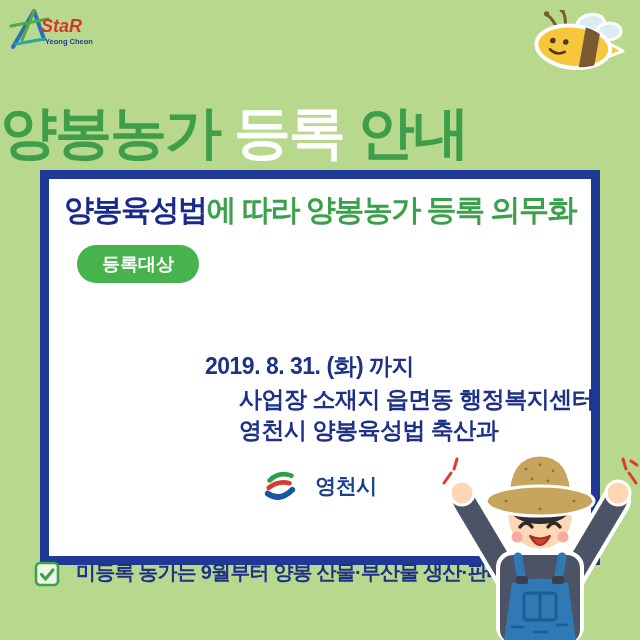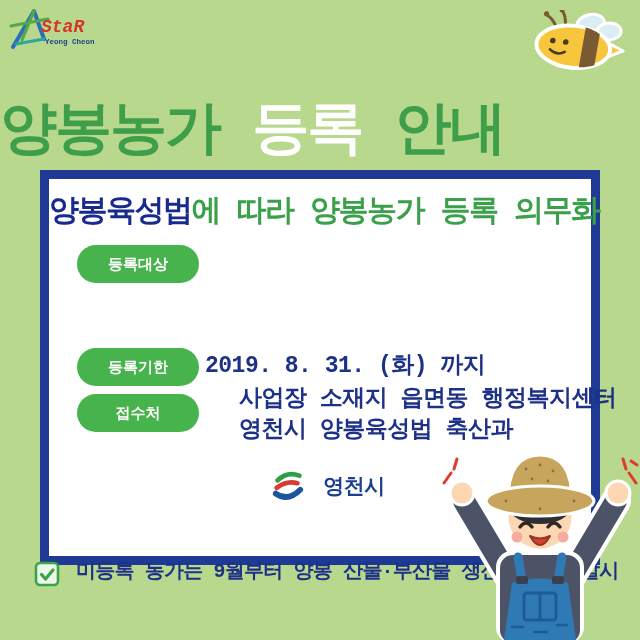--- a/index.html
+++ b/index.html
@@ -1,20 +1,20 @@
 <!DOCTYPE html>
 <html><head>
 <meta charset="utf-8">
 <style>
   * { margin:0; padding:0; box-sizing:border-box; }
   html,body { width:640px; height:640px; }
   body { font-family:"Liberation Sans","DejaVu Sans",sans-serif; }
   .stage {
     position:relative; width:640px; height:640px;
-    background:#b8d88e; overflow:hidden;font-family:Liberation Mono, monospace;
+    background:#b8d88e; overflow:hidden;
   }
   
   .star-logo { position:absolute; left:8px; top:6px; width:96px; height:46px; }
   
   .bee { position:absolute; left:526px; top:10px; width:102px; height:60px; }
   
   .title {
     position:absolute; left:0; top:62px; width:508px;
     text-align:left; font-size:57px; font-weight:900;
     letter-spacing:-2px; line-height:80px; color:#3e9e49;
@@ -29,35 +29,35 @@
   }
   .box-heading {
     position:absolute; left:0; top:11px; width:100%;
     text-align:center; font-size:30px; font-weight:900;
     letter-spacing:-1.5px; white-space:nowrap; color:#3aa04a;
   }
   .box-heading .hl { color:#182a8c; }
   .badge {
     position:absolute; left:28px; width:122px; height:38px;
     background:#47b34c; border-radius:20px; color:#ffffff;
-    font-size:15px; font-weight:900; letter-spacing:0px;
+    font-size:18px; font-weight:900; letter-spacing:0px;
     display:flex; align-items:center; justify-content:center;
     box-shadow:0 0 0 3px #ffffff; white-space:nowrap;
   }
   .row-text {
     position:absolute; left:156px; color:#1d3187;
     font-size:23px; font-weight:800; letter-spacing:-0.5px;
     line-height:31px; white-space:nowrap;
   }
   .badge.b1 { top:66px; }  .rt1 { top:70px; }
   .badge.b2 { top:169px; } .rt2 { top:172px; }
   .badge.b3 { top:215px; } .rt3 { top:205px;margin-left:34px; }
   
   .city {
-    position:absolute; left:8px; top:290px; width:100%;
+    position:absolute; left:0; top:290px; width:100%;
     display:flex; align-items:center; justify-content:center; gap:18px;
   }
   .city-label { color:#1b3f8f; font-size:21px; font-weight:900; letter-spacing:-0.5px; }
   .teal-accent {
     position:absolute; right:57px; bottom:-8px; width:46px; height:7px;
     background:#7fc9ce;
   }
   
   .check-icon { position:absolute; left:34px; top:561px; width:26px; height:26px; }
   .note {
@@ -101,26 +101,24 @@
     </g>
   </svg>
 
   <h1 class="title"><span>양봉농가</span> <span class="white">등록</span> <span>안내</span></h1>
 
   <div class="box">
     <div class="box-heading"><span class="hl">양봉육성법</span><span>에 따라 양봉농가 등록 의무화</span></div>
 
     <div class="badge b1">등록대상</div>
 
-    <div class="badge b2">등록기한</div>
     <div class="row-text rt2">
       <div>2019.  8. 31. (화) 까지</div>
     </div>
 
-    <div class="badge b3">접수처</div>
     <div class="row-text rt3">
       <div>사업장 소재지 읍면동 행정복지센터</div>
       <div>영천시 양봉육성법 축산과</div>
     </div>
 
     <div class="city">
       <svg width="34" height="34" viewBox="0 0 36 36">
         <path d="M7,12 Q17,2 30,7" fill="none" stroke="#2f9e49" stroke-width="5" stroke-linecap="round"></path>
         <path d="M6,20 Q16,12 28,15" fill="none" stroke="#d73c34" stroke-width="5" stroke-linecap="round"></path>
         <path d="M5,26 Q18,35 31,22" fill="none" stroke="#1d54a0" stroke-width="6" stroke-linecap="round"></path>

